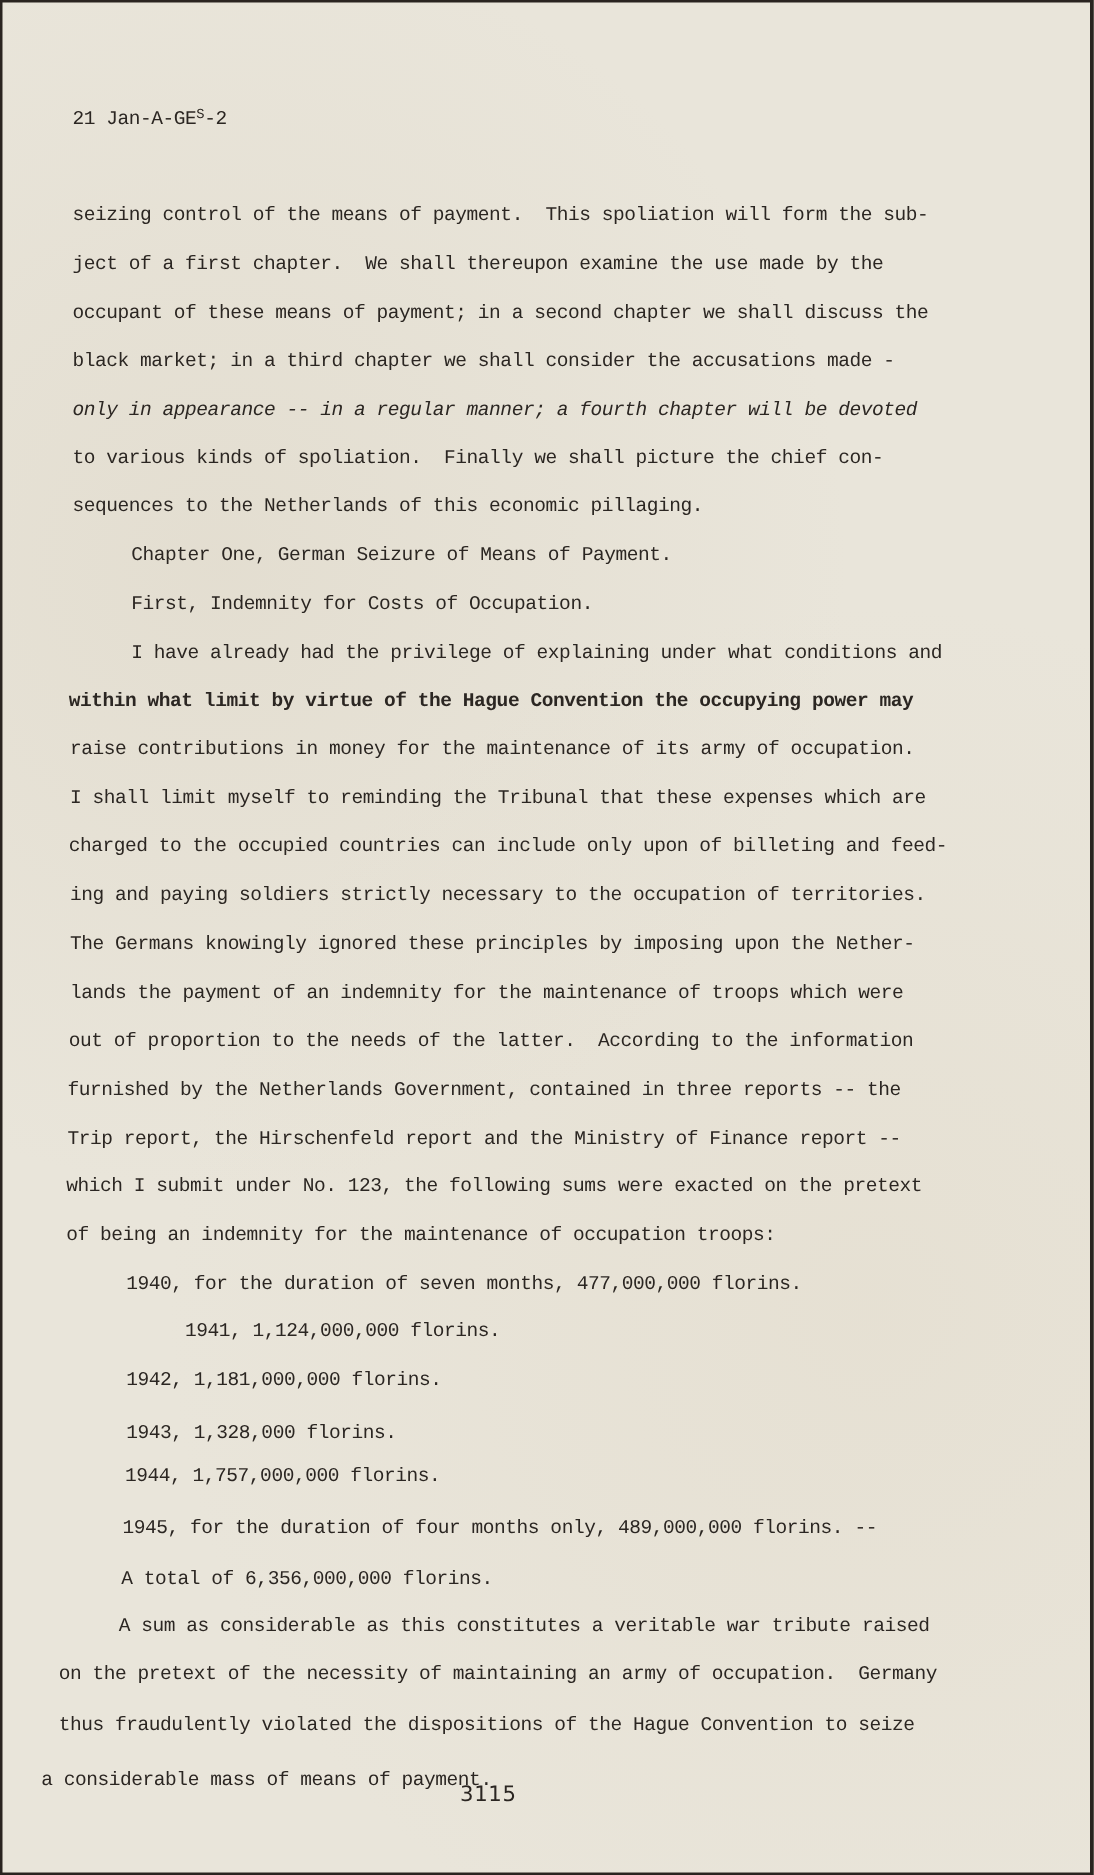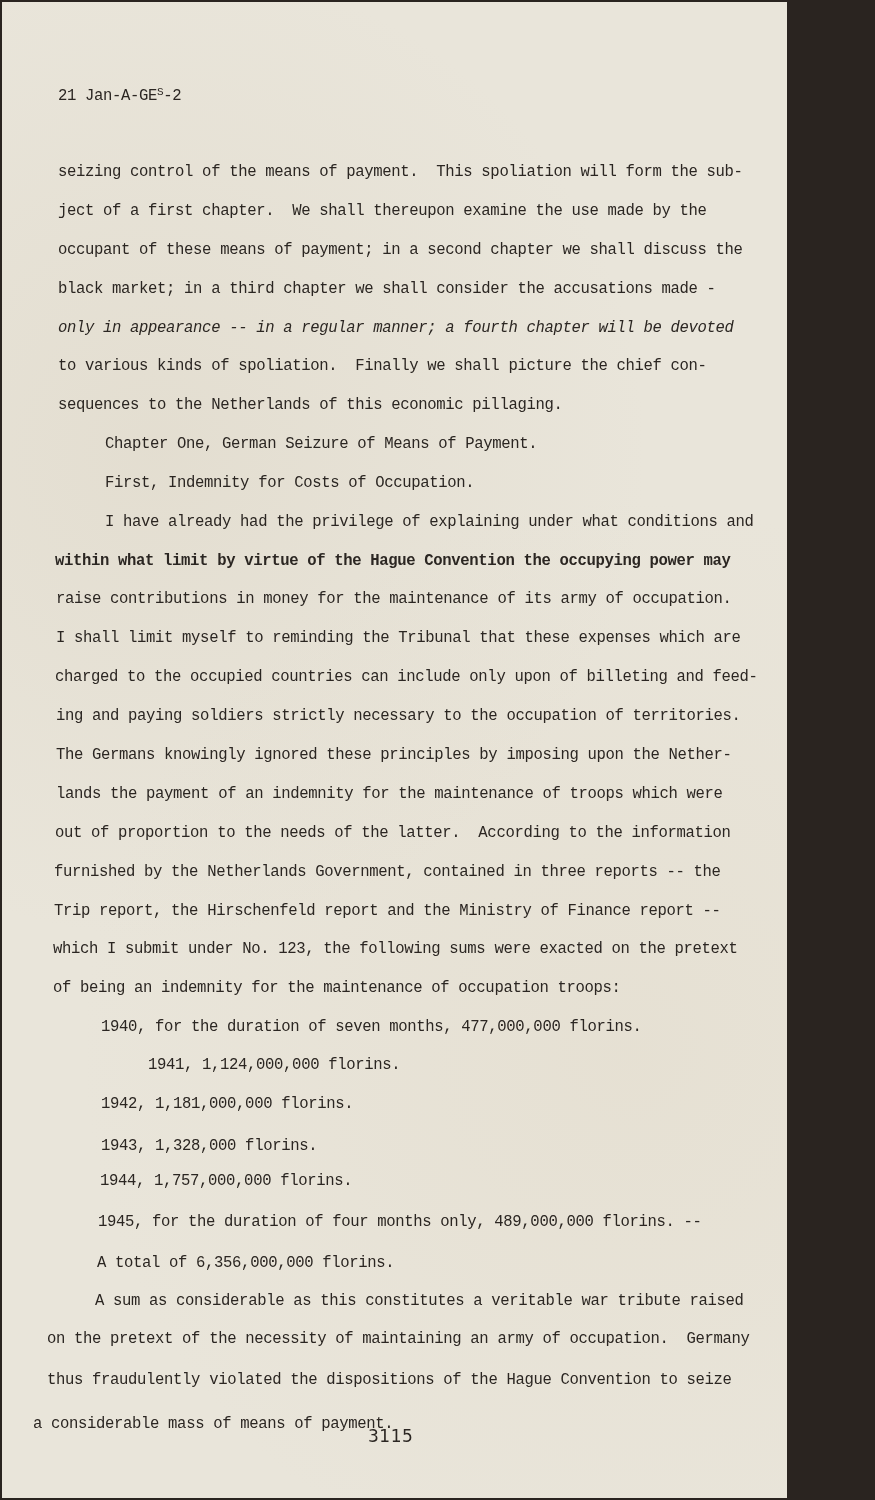--- a/index.html
+++ b/index.html
@@ -9,21 +9,21 @@
   body {
     width: 875px;
     height: 1500px;
     background: #2a2420;
     overflow: hidden;
   }
   .page {
     position: absolute;
     left: 2px;
     top: 2px;
-    width: 785px;
+    width: 870px;
     height: 1496px;
     background: #e9e5da;
     background-image:
       radial-gradient(circle at 20% 30%, rgba(210,200,180,0.25) 0, rgba(0,0,0,0) 40%),
       radial-gradient(circle at 80% 70%, rgba(220,210,190,0.25) 0, rgba(0,0,0,0) 45%);
     color: #2b2622;
     font-family: "Liberation Mono", "DejaVu Sans Mono", monospace;
     font-size: 15.6px;
     letter-spacing: -0.35px;
   }

